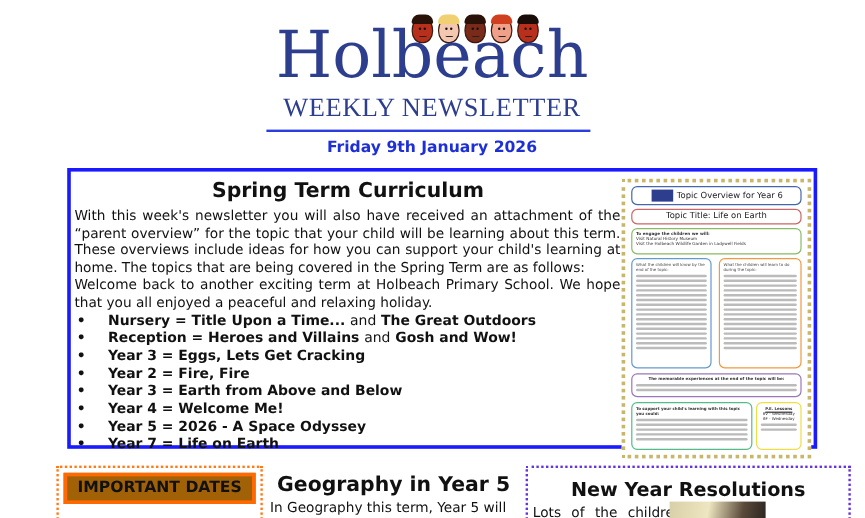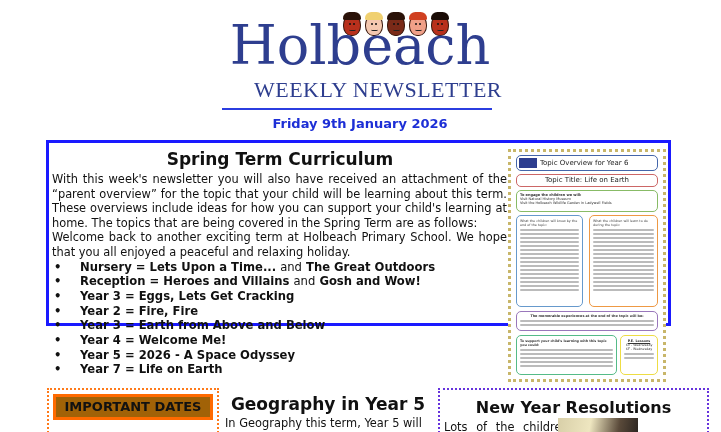--- a/index.html
+++ b/index.html
@@ -9,38 +9,38 @@
   .masthead { position: absolute; left: 0; top: 0; width: 721px; height: 140px; }
   .faces { position: absolute; left: 343px; top: 14px; display: flex; gap: 4px; }
   .face { width: 18px; height: 22px; border-radius: 50% 50% 45% 45%; position: relative; border: 1px solid #3a1a10; }
   .face::before, .face::after { content: ""; position: absolute; top: 8px; width: 2px; height: 2px; background: #111; border-radius: 50%; }
   .face::before { left: 5px; } .face::after { right: 5px; }
   .face .hair { position: absolute; left: -1px; top: -3px; width: 18px; height: 8px; border-radius: 8px 8px 2px 2px; }
   .face .mouth { position: absolute; left: 5px; bottom: 4px; width: 7px; height: 3px; border-bottom: 1px solid #222; border-radius: 0 0 50% 50%; }
 
   .title-main { position: absolute; left: 218px; top: 16px; width: 284px; text-align: center;
     font-family: "DejaVu Serif", serif; font-size: 54px; line-height: 60px; color: #2e3e8f; letter-spacing: 0px; }
-  .title-sub { position: absolute; left: 218px; top: 78px; width: 284px; text-align: right;
+  .title-sub { position: absolute; left: 218px; top: 78px; width: 284px; text-align: center;
     font-family: "Liberation Serif", serif; font-size: 22px; line-height: 24px; color: #2e3e8f; letter-spacing: 0.5px; }
   .masthead-rule { position: absolute; left: 222px; top: 108px; width: 270px; height: 2px; background: #2b3de0; }
   .issue-date { position: absolute; left: 218px; top: 116px; width: 284px; text-align: center;
     font-size: 13px; font-weight: bold; color: #1d2fd6; }
 
-  .curriculum { position: absolute; left: 46px; top: 140px; width: 625px; height: 186px; border: 3px solid #1a1aff; background: #fff; }
+  .curriculum { position: absolute; left: 56px; top: 140px; width: 625px; height: 234px; border: 3px solid #1a1aff; background: #fff; }
   .curr-heading { position: absolute; left: 0; top: 6px; width: 462px; text-align: center; font-size: 17px; font-weight: bold; color: #111; }
   .curr-body { position: absolute; left: 3px; top: 29px; width: 455px; font-size: 11.4px; line-height: 14.6px; text-align: justify; color: #111; }
   .curr-body p { margin: 0; }
   .topic-list { list-style: none; margin-top: 0; }
   .topic-list li { position: relative; padding-left: 28px; font-weight: bold; line-height: 14.7px; font-size: 11.6px; }
   .topic-list li::before { content: "•"; position: absolute; left: 2px; top: 0; font-weight: bold; }
   .topic-list .plain { font-weight: normal; }
 
   .overview { position: absolute; left: 459px; top: 6px; width: 158px; height: 233px; border: 3px dotted #c8b66a; background: #fff; padding: 3px; }
   .ov-box { border-radius: 5px; position: absolute; }
-  .ov-header { left: 5px; top: 3px; width: 142px; height: 16px; border: 1.5px solid #4466aa; display: flex; align-items: center; gap: 3px; padding-left: 2px; }
+  .ov-header { left: 5px; top: 3px; width: 142px; height: 16px; border: 1.5px solid #4466aa; display: flex; align-items: center; gap: 3px; padding-left: 16px; }
   .ov-logo { width: 18px; height: 10px; background: #2e3e8f; }
   .ov-header span { font-size: 7px; color: #222; }
   .ov-title { left: 5px; top: 22px; width: 142px; height: 13px; border: 1.5px solid #cc6666; text-align: center; font-size: 7px; line-height: 11px; color: #222; }
   .ov-engage { left: 5px; top: 38px; width: 142px; height: 22px; border: 1.5px solid #88bb66; font-size: 3.5px; padding: 2px 3px; color: #333; }
   .ov-know { left: 5px; top: 63px; width: 67px; height: 92px; border: 1.5px solid #6699cc; font-size: 3.3px; padding: 3px; color: #444; }
   .ov-do { left: 78px; top: 63px; width: 69px; height: 92px; border: 1.5px solid #ee9944; font-size: 3.3px; padding: 3px; color: #444; }
   .ov-memorable { left: 5px; top: 159px; width: 142px; height: 20px; border: 1.5px solid #9977bb; font-size: 3.4px; padding: 2px 3px; color: #333; text-align: center; }
   .ov-support { left: 5px; top: 183px; width: 101px; height: 40px; border: 1.5px solid #55bb88; font-size: 3.3px; padding: 3px; color: #333; }
   .ov-pe { left: 109px; top: 183px; width: 38px; height: 40px; border: 1.5px solid #eedd44; font-size: 3.3px; padding: 3px; color: #333; text-align: center; }
   .ov-line { height: 2px; background: #bbb; margin: 2px 0; border-radius: 1px; }
@@ -88,21 +88,21 @@
   <div class="masthead-rule"></div>
   <div class="issue-date">Friday 9th January 2026</div>
 </header>
 
 <section class="curriculum">
   <h2 class="curr-heading">Spring Term Curriculum</h2>
   <div class="curr-body">
     <p>With this week's newsletter you will also have received an attachment of the “parent overview” for the topic that your child will be learning about this term. These overviews include ideas for how you can support your child's learning at home. The topics that are being covered in the Spring Term are as follows:</p>
     <p>Welcome back to another exciting term at Holbeach Primary School. We hope that you all enjoyed a peaceful and relaxing holiday.</p>
     <ul class="topic-list">
-      <li><span>Nursery</span> = <span>Lets Upon a Time...</span> <span class="plain">and</span> <span>The Great Outdoors</span></li>
+      <li><span>Nursery</span> = <span>Title Upon a Time...</span> <span class="plain">and</span> <span>The Great Outdoors</span></li>
       <li><span>Reception</span> = <span>Heroes and Villains</span> <span class="plain">and</span> <span>Gosh and Wow!</span></li>
       <li><span>Year 3</span> = <span>Eggs, Lets Get Cracking</span></li>
       <li><span>Year 2</span> = <span>Fire, Fire</span></li>
       <li><span>Year 3</span> = <span>Earth from Above and Below</span></li>
       <li><span>Year 4</span> = <span>Welcome Me!</span></li>
       <li><span>Year 5</span> = <span>2026 - A Space Odyssey</span></li>
       <li><span>Year 7</span> = <span>Life on Earth</span></li>
     </ul>
   </div>
 

